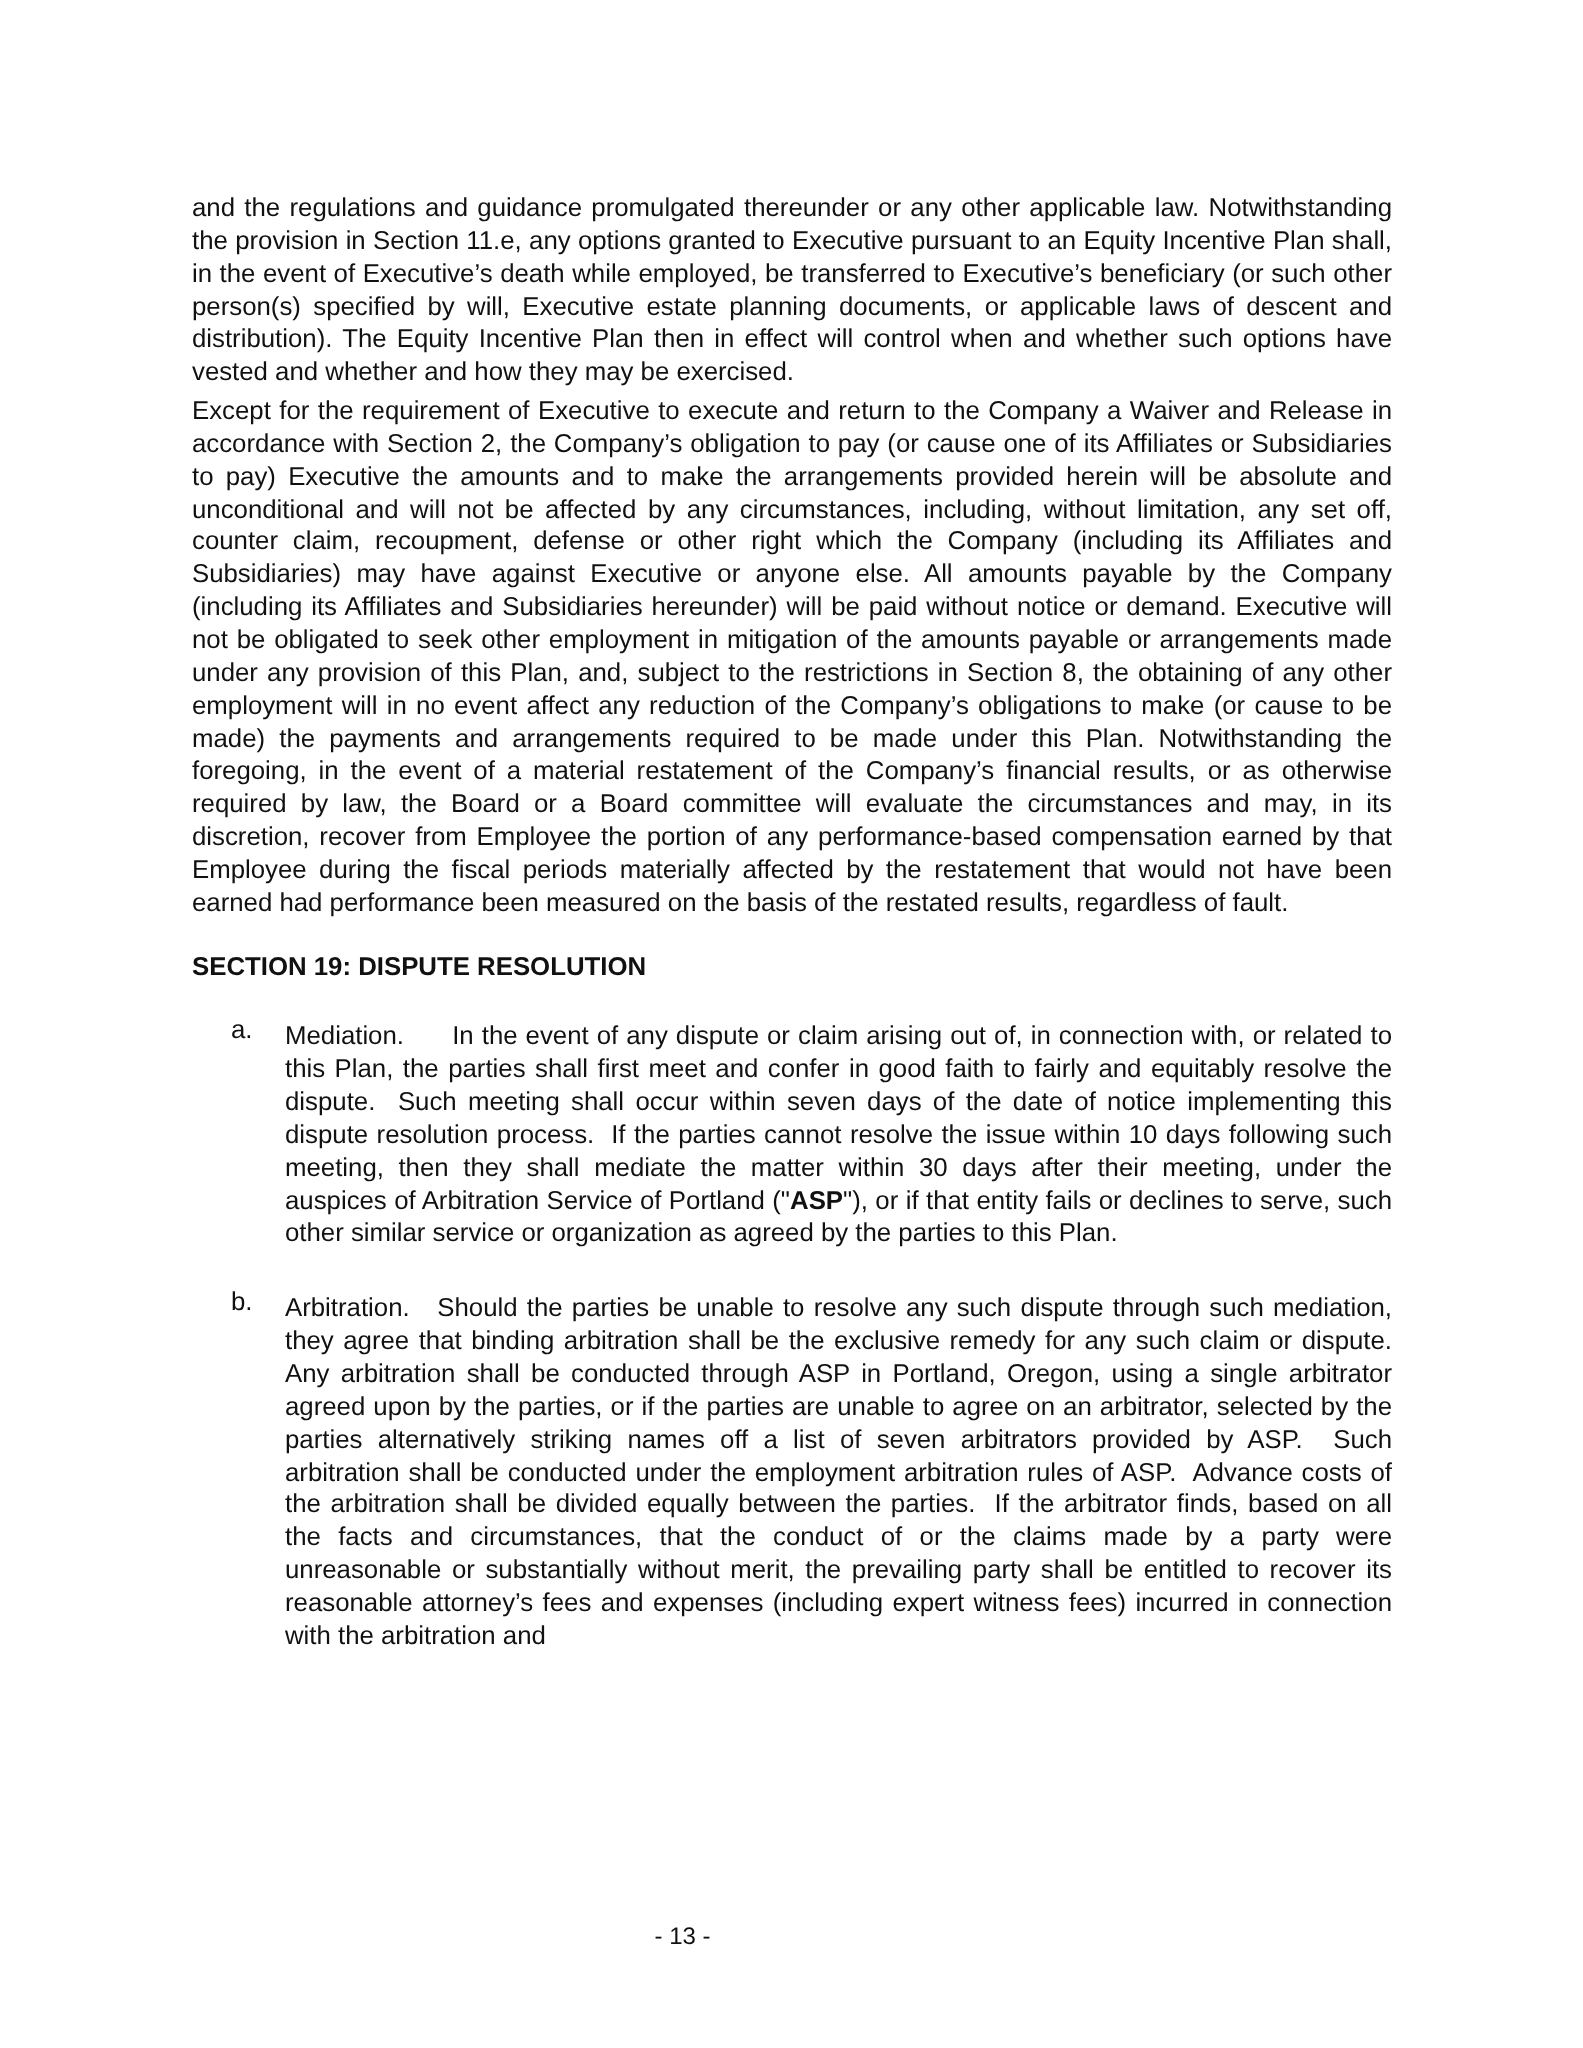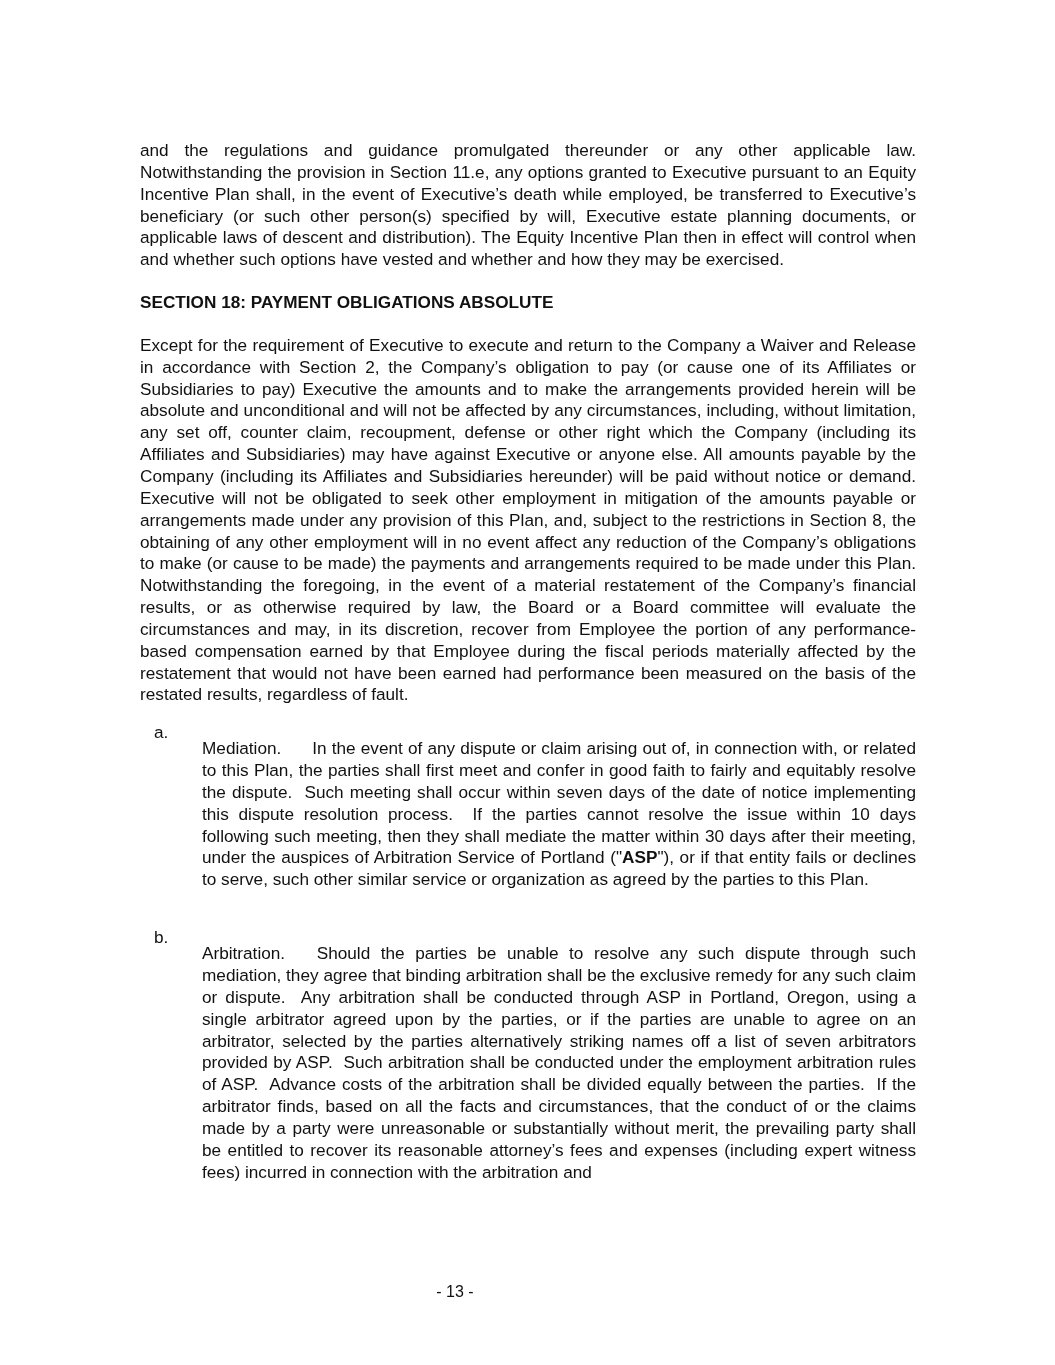--- a/index.html
+++ b/index.html
@@ -17,21 +17,21 @@
     }
     .page {
       position: absolute;
       left: 124px;
       top: 124px;
       width: 808px;
     }
     p, .heading, .item-text {
       font-size: 17.2px;
       line-height: 21.85px;
-      margin: 16px;
+      margin: 4px;
       text-align: justify;
     }
     p.last-line-left { text-align-last: left; }
     .heading {
       font-weight: bold;
       text-align: left;
       margin-top: 21px;
       margin-bottom: 21px;
     }
     .list {
@@ -63,23 +63,23 @@
       font-size: 16px;
       font-family: "Liberation Sans", sans-serif;
     }
   </style>
 </head>
 <body>
 
 <div class="page">
   <p class="last-line-left">and the regulations and guidance promulgated thereunder or any other applicable law. Notwithstanding the provision in Section 11.e, any options granted to Executive pursuant to an Equity Incentive Plan shall, in the event of Executive’s death while employed, be transferred to Executive’s beneficiary (or such other person(s) specified by will, Executive estate planning documents, or applicable laws of descent and distribution). The Equity Incentive Plan then in effect will control when and whether such options have vested and whether and how they may be exercised.</p>
 
-  <div class="heading">SECTION 18: PAYMENT OBLIGATIONS ABSOLUTE</div>
   <p class="last-line-left">Except for the requirement of Executive to execute and return to the Company a Waiver and Release in accordance with Section 2, the Company’s obligation to pay (or cause one of its Affiliates or Subsidiaries to pay) Executive the amounts and to make the arrangements provided herein will be absolute and unconditional and will not be affected by any circumstances, including, without limitation, any set off, counter claim, recoupment, defense or other right which the Company (including its Affiliates and Subsidiaries) may have against Executive or anyone else. All amounts payable by the Company (including its Affiliates and Subsidiaries hereunder) will be paid without notice or demand.  Executive will not be obligated to seek other employment in mitigation of the amounts payable or arrangements made under any provision of this Plan, and, subject to the restrictions in Section 8, the obtaining of any other employment will in no event affect any reduction of the Company’s obligations to make (or cause to be made) the payments and arrangements required to be made under this Plan. Notwithstanding the foregoing, in the event of a material restatement of the Company’s financial results, or as otherwise required by law, the Board or a Board committee will evaluate the circumstances and may, in its discretion, recover from Employee the portion of any performance-based compensation earned by that Employee during the fiscal periods materially affected by the restatement that would not have been earned had performance been measured on the basis of the restated results, regardless of fault.</p>
 
+  <div class="heading">SECTION 19: DISPUTE RESOLUTION</div>
 
   <div class="list">
     <div class="list-item">
       <span class="marker">a.</span>
       <div class="item-text" style="text-align-last:left;">
         <span class="u">Mediation</span><span style="white-space:pre-wrap;">.      In the event of any dispute or claim arising out of, in connection with, or related to this Plan, the parties shall first meet and confer in good faith to fairly and equitably resolve the dispute.  Such meeting shall occur within seven days of the date of notice implementing this dispute resolution process.  If the parties cannot resolve the issue within 10 days following such meeting, then they shall mediate the matter within 30 days after their meeting, under the auspices of Arbitration Service of Portland ("</span><span class="bi">ASP</span><span>"), or if that entity fails or declines to serve, such other similar service or organization as agreed by the parties to this Plan.</span>
       </div>
     </div>
     <div class="list-item">
       <span class="marker">b.</span>

